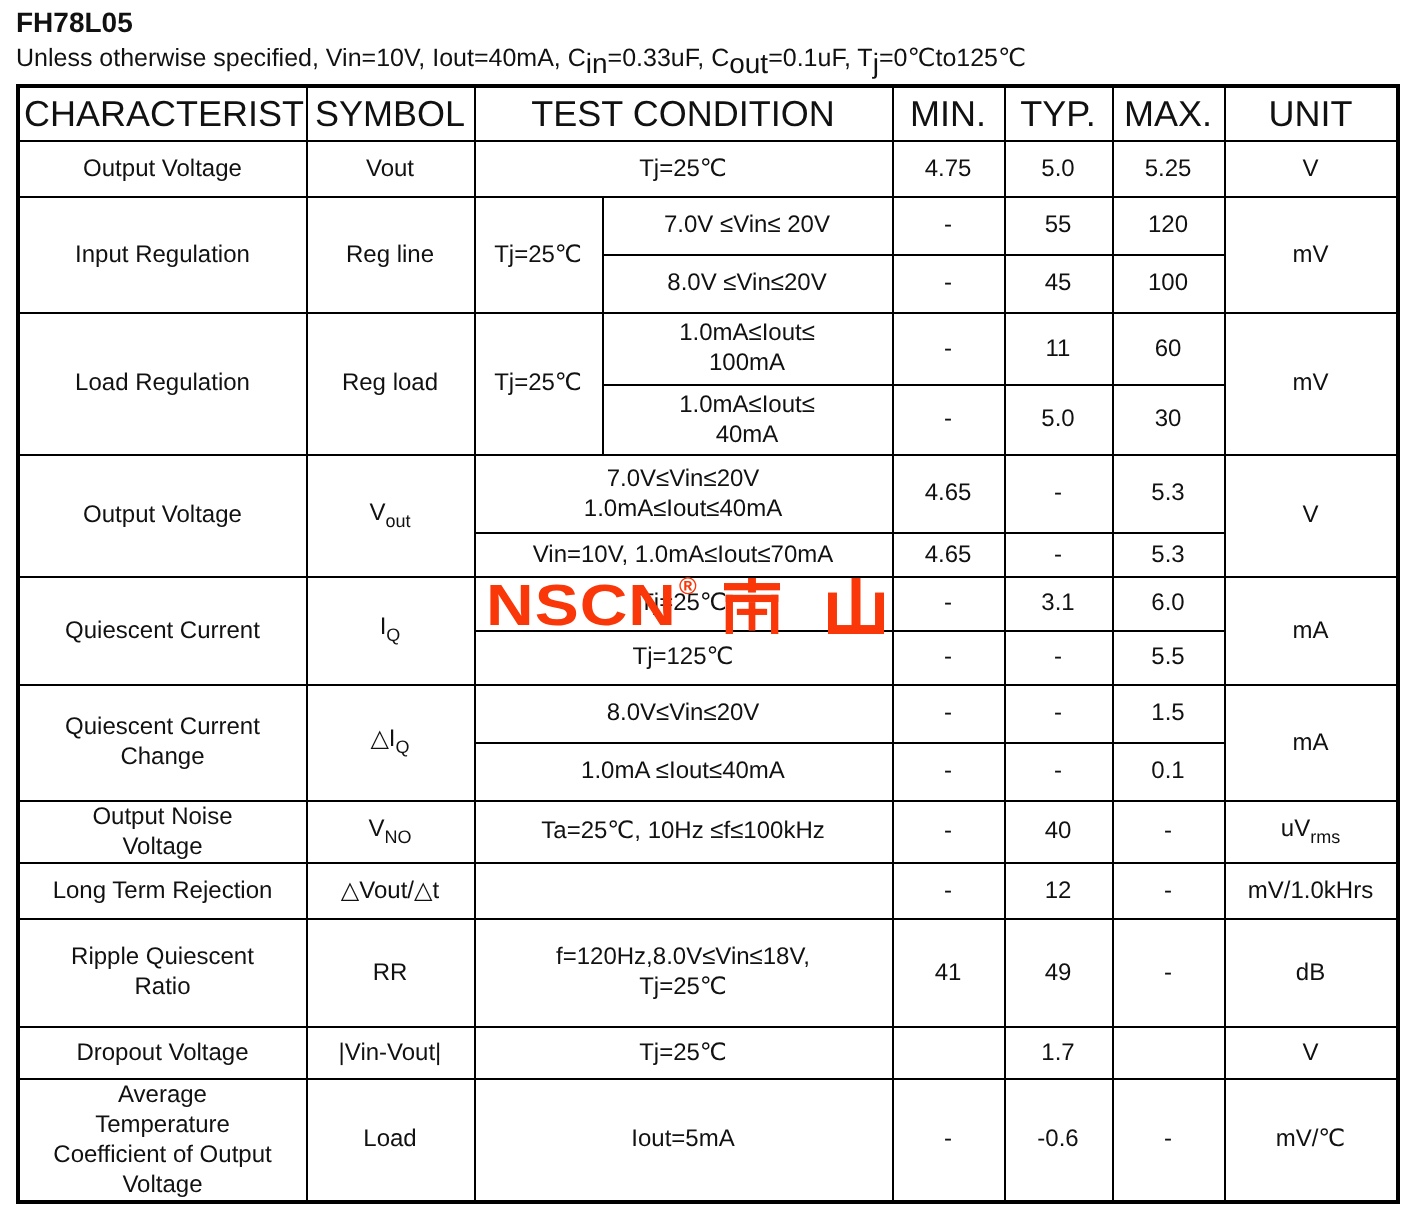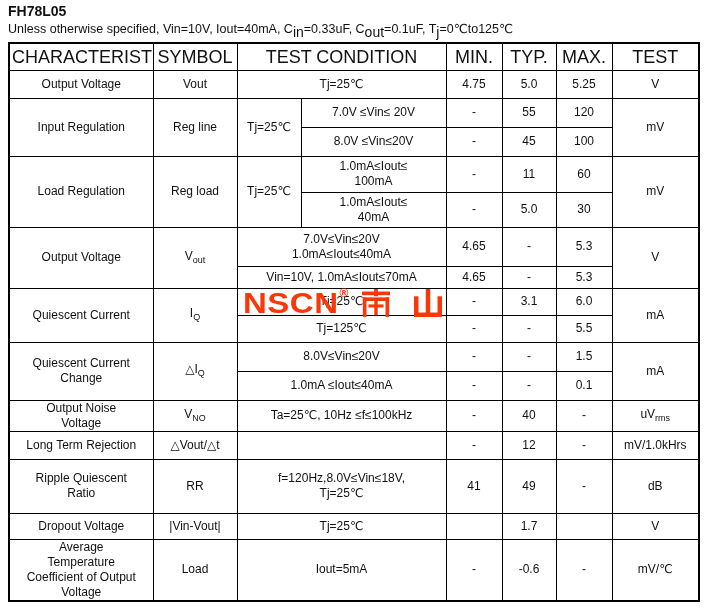--- a/index.html
+++ b/index.html
@@ -56,21 +56,21 @@
   </colgroup>
 
   <tbody>
       <tr class="hd" style="height:27px">
     <td>CHARACTERISTIC</td>
     <td>SYMBOL</td>
     <td colspan="2">TEST CONDITION</td>
     <td>MIN.</td>
     <td>TYP.</td>
     <td>MAX.</td>
-    <td>TEST</td>
+    <td>UNIT</td>
   </tr>
 
   <tr style="height:28px">
     <td>Output Voltage</td>
     <td>Vout</td>
     <td colspan="2">Tj=25℃</td>
     <td>4.75</td>
     <td>5.0</td>
     <td>5.25</td>
     <td>V</td>

